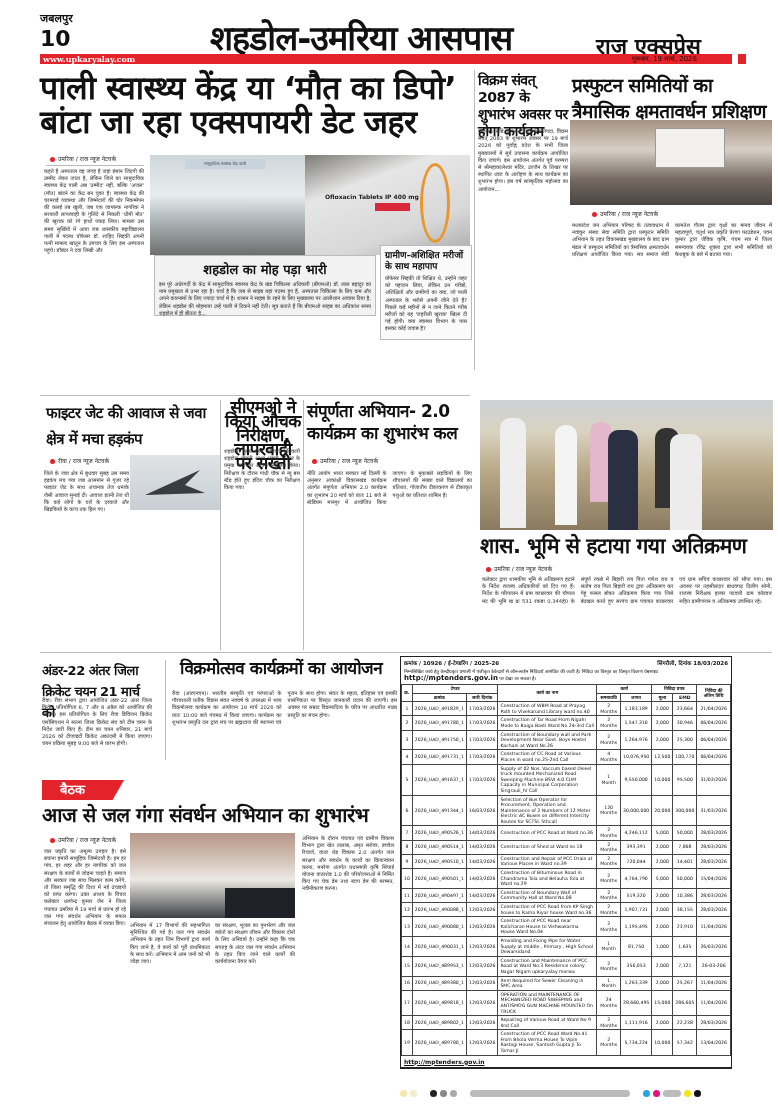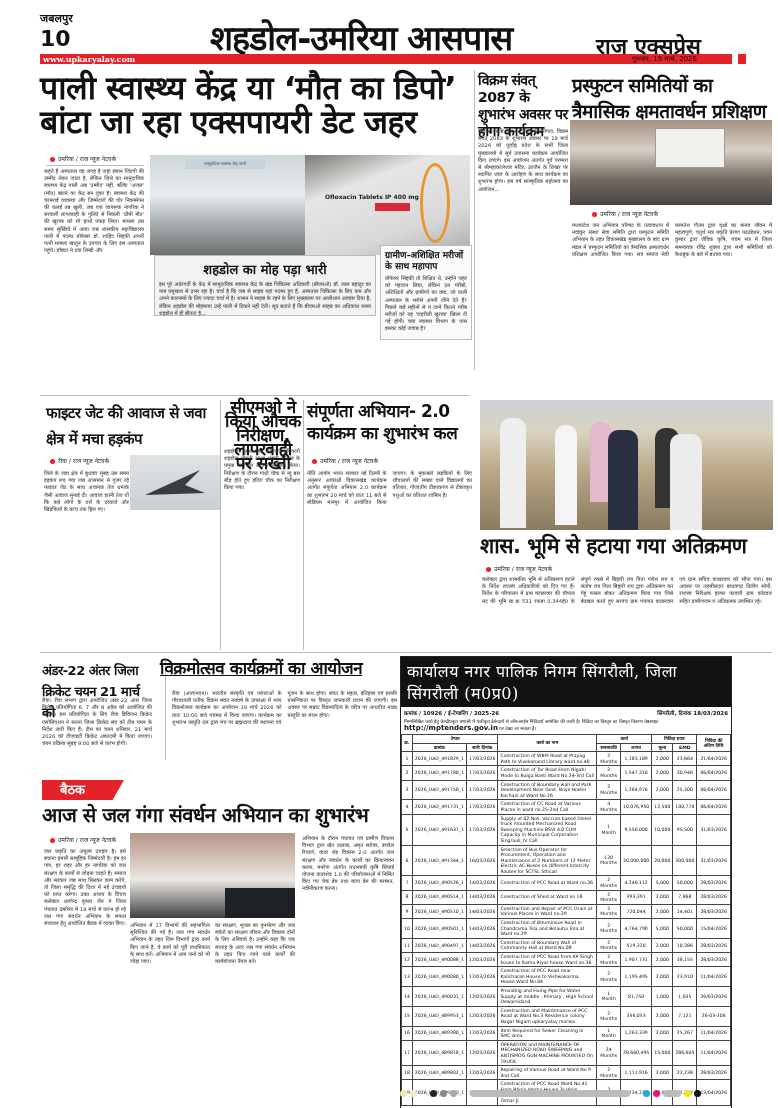--- a/index.html
+++ b/index.html
@@ -123,41 +123,40 @@
 <div class="abs byline" style="left:486px;top:565px;">
     <span class="dot"></span>
     <span>उमरिया / राज न्यूज नेटवर्क</span>
   </div>
 <div class="abs txt" style="left:482px;top:576px;width:290px;height:70px;overflow:hidden;column-count:3;column-gap:6px;">कलेक्टर द्वारा शासकीय भूमि से अतिक्रमण हटाने के निर्देश राजस्व अधिकारियों को दिए गए हैं। निर्देश के परिपालन में ग्राम काछरवार की चौपाल मद की भूमि ख क्र 531 रकबा 0.344हे0 के संपूर्ण रकबे में बिहारी राय पिता गणेश राय व संतोष राय पिता बिहारी राय द्वारा अतिक्रमण कर गेहूं फसल बोकर अतिक्रमण किया गया जिसे बेदखल करते हुए सरपंच ग्राम पंचायत काछरवार एवं ग्राम सचिव काछरवार को सौंपा गया। इस अवसर पर तहसीलदार बांधवगढ़ दिलीप सोनी, राजस्व निरीक्षक हल्का पटवारी ग्राम कोटवार सहित ग्रामीणजन व अतिक्रमक उपस्थित रहे।</div>
 
 <div class="abs hrule" style="left:40px;top:652px;width:732px;"></div>
 <div class="abs h-big" style="left:42px;top:660px;width:110px;font-size:13px;line-height:21px;">अंडर-22 अंतर जिला क्रिकेट चयन 21 मार्च को</div>
 <div class="abs txt" style="left:42px;top:697px;width:110px;height:65px;overflow:hidden;">रीवा। रीवा संभाग द्वारा आयोजित अंडर-22 अंतर जिला क्रिकेट प्रतियोगिता 6, 7 और 8 अप्रैल को आयोजित की जाएगी। इस प्रतियोगिता के लिए रीवा डिविजन क्रिकेट एसोसिएशन ने सतना जिला क्रिकेट संघ को टीम चयन के निर्देश जारी किए हैं। टीम का चयन शनिवार, 21 मार्च 2026 को टीएण्डटी क्रिकेट अकादमी में किया जाएगा। चयन प्रक्रिया सुबह 9:00 बजे से प्रारंभ होगी।</div>
 <div class="abs vrule" style="left:165px;top:660px;height:100px;"></div>
-<div class="abs h-big" style="left:160px;top:660px;width:225px;font-size:17px;text-decoration:underline;">विक्रमोत्सव कार्यक्रमों का आयोजन</div>
+<div class="abs h-big" style="left:180px;top:660px;width:225px;font-size:17px;">विक्रमोत्सव कार्यक्रमों का आयोजन</div>
 <div class="abs txt" style="left:172px;top:690px;width:225px;height:70px;overflow:hidden;column-count:2;column-gap:6px;">रीवा (आरएनएन)। भारतीय संस्कृति एवं परंपराओं के गौरवशाली प्रतीक विक्रम संवत नववर्ष के उपलक्ष्य में भव्य विक्रमोत्सव कार्यक्रम का आयोजन 19 मार्च 2026 को प्रातः 10:00 बजे पंचमठ में किया जाएगा। कार्यक्रम का शुभारंभ प्रस्तुति दल द्वारा मंच पर ब्रह्मध्वज की स्थापना एवं पूजन के साथ होगा। संवत के महत्व, इतिहास एवं इसकी प्रासंगिकता पर विस्तृत जानकारी प्रदान की जाएगी। इस अवसर पर सम्राट विक्रमादित्य के चरित्र पर आधारित नाट्य प्रस्तुति का मंचन होगा।</div>
 
 <div class="abs baithak" style="left:42px;top:780px;width:340px;">
   <div class="baithak-tag">बैठक</div>
 </div>
 <div class="abs h-big" style="left:42px;top:805px;width:345px;font-size:20px;">आज से जल गंगा संवर्धन अभियान का शुभारंभ</div>
 <div class="abs byline" style="left:50px;top:836px;">
     <span class="dot"></span>
     <span>उमरिया / राज न्यूज नेटवर्क</span>
   </div>
 <div class="abs txt" style="left:44px;top:848px;width:82px;height:255px;overflow:hidden;">जल प्रकृति का अमूल्य उपहार है। इसे बचाना हमारी सामूहिक जिम्मेदारी है। हम हर गांव, हर शहर और हर नागरिक को जल संरक्षण के कार्यों से जोड़ना चाहते हैं। समाज और सरकार जब साथ मिलकर काम करेंगे, तो जिला समृद्धि की दिशा में नई उंचाइयों को प्राप्त करेगा। उक्त आशय के विचार कलेक्टर धरणेन्द्र कुमार जैन ने जिला पंचायत उमरिया में 19 मार्च से प्रारंभ हो रहे जल गंगा संवर्धन अभियान के सफल संचालन हेतु आयोजित बैठक में व्यक्त किए।</div>
 <div class="abs photo" style="left:130px;top:833px;width:165px;height:85px;background:linear-gradient(180deg,#b6978a 0%,#cdb9ac 25%,#ece8e4 55%,#3d4246 100%);">
   <div style="position:absolute;left:95px;top:55px;width:70px;height:30px;background:#1e2226;"></div>
 </div>
 <div class="abs txt" style="left:130px;top:922px;width:80px;height:180px;overflow:hidden;">अभियान में 17 विभागों की सहभागिता सुनिश्चित की गई है। जल गंगा संवर्धन अभियान के तहत जिन विभागों द्वारा कार्य किए जाने है, वे कार्य को पूरी प्राथमिकता के साथ करें। अभियान में आम जनों को भी जोड़ा जाए।</div>
 <div class="abs txt" style="left:215px;top:922px;width:80px;height:180px;overflow:hidden;">का संरक्षण, भूजल का पुनर्भरण और जल स्त्रोतों का संरक्षण जीवन और विकास दोनों के लिए अनिवार्य है। उन्होंने कहा कि एक सप्ताह के अंदर जल गंगा संवर्धन अभियान के तहत किए जाने वाले कार्यों की कार्ययोजना तैयार करें।</div>
 <div class="abs txt" style="left:302px;top:835px;width:92px;height:268px;overflow:hidden;">अभियान के दौरान पंचायत एवं ग्रामीण विकास विभाग द्वारा खेत तालाब, अमृत सरोवर, डगवेल रिचार्ज, वाटर शेड विकास 2.0 अंतर्गत जल संरक्षण और संवर्धन के कार्यों का क्रियान्वयन करना, मनरेगा अंतर्गत प्रधानमंत्री कृषि सिंचाई योजना वाटरशेड 1.0 की परियोजनाओं में निर्मित किए गए चेक डेम तथा स्टाप डेम की मरम्मत, नवीनीकरण करना।</div>
 
 <div class="abs" style="left:400px;top:656px;width:332px;border:1px solid #222;background:#fff;">
-  <div class="tender-head">कार्यालय नगर पालिक निगम सिंगरौली, जिला सिंगरौली (म0प्र0)</div>
   <div style="display:flex;justify-content:space-between;font-size:5.5px;padding:2px 3px;font-weight:bold;">
     <span>क्रमांक / 10926 / ई-टेण्डरिंग / 2025-26</span>
     <span>सिंगरौली, दिनांक 18/03/2026</span>
   </div>
   <div style="font-size:4.6px;padding:0 3px 2px;line-height:6px;">
     <span>निम्नलिखित कार्य हेतु केन्द्रीयकृत प्रणाली में पंजीकृत ठेकेदारों से ऑन-लाईन निविदायें आमंत्रित की जाती है। निविदा का विस्तृत का विस्तृत विवरण वेबसाइट</span><br>
     <span style="font-weight:bold;font-size:7px;">http://mptenders.gov.in</span>
     <span>पर देखा जा सकता है।</span>
   </div>
   <table class="tender">

